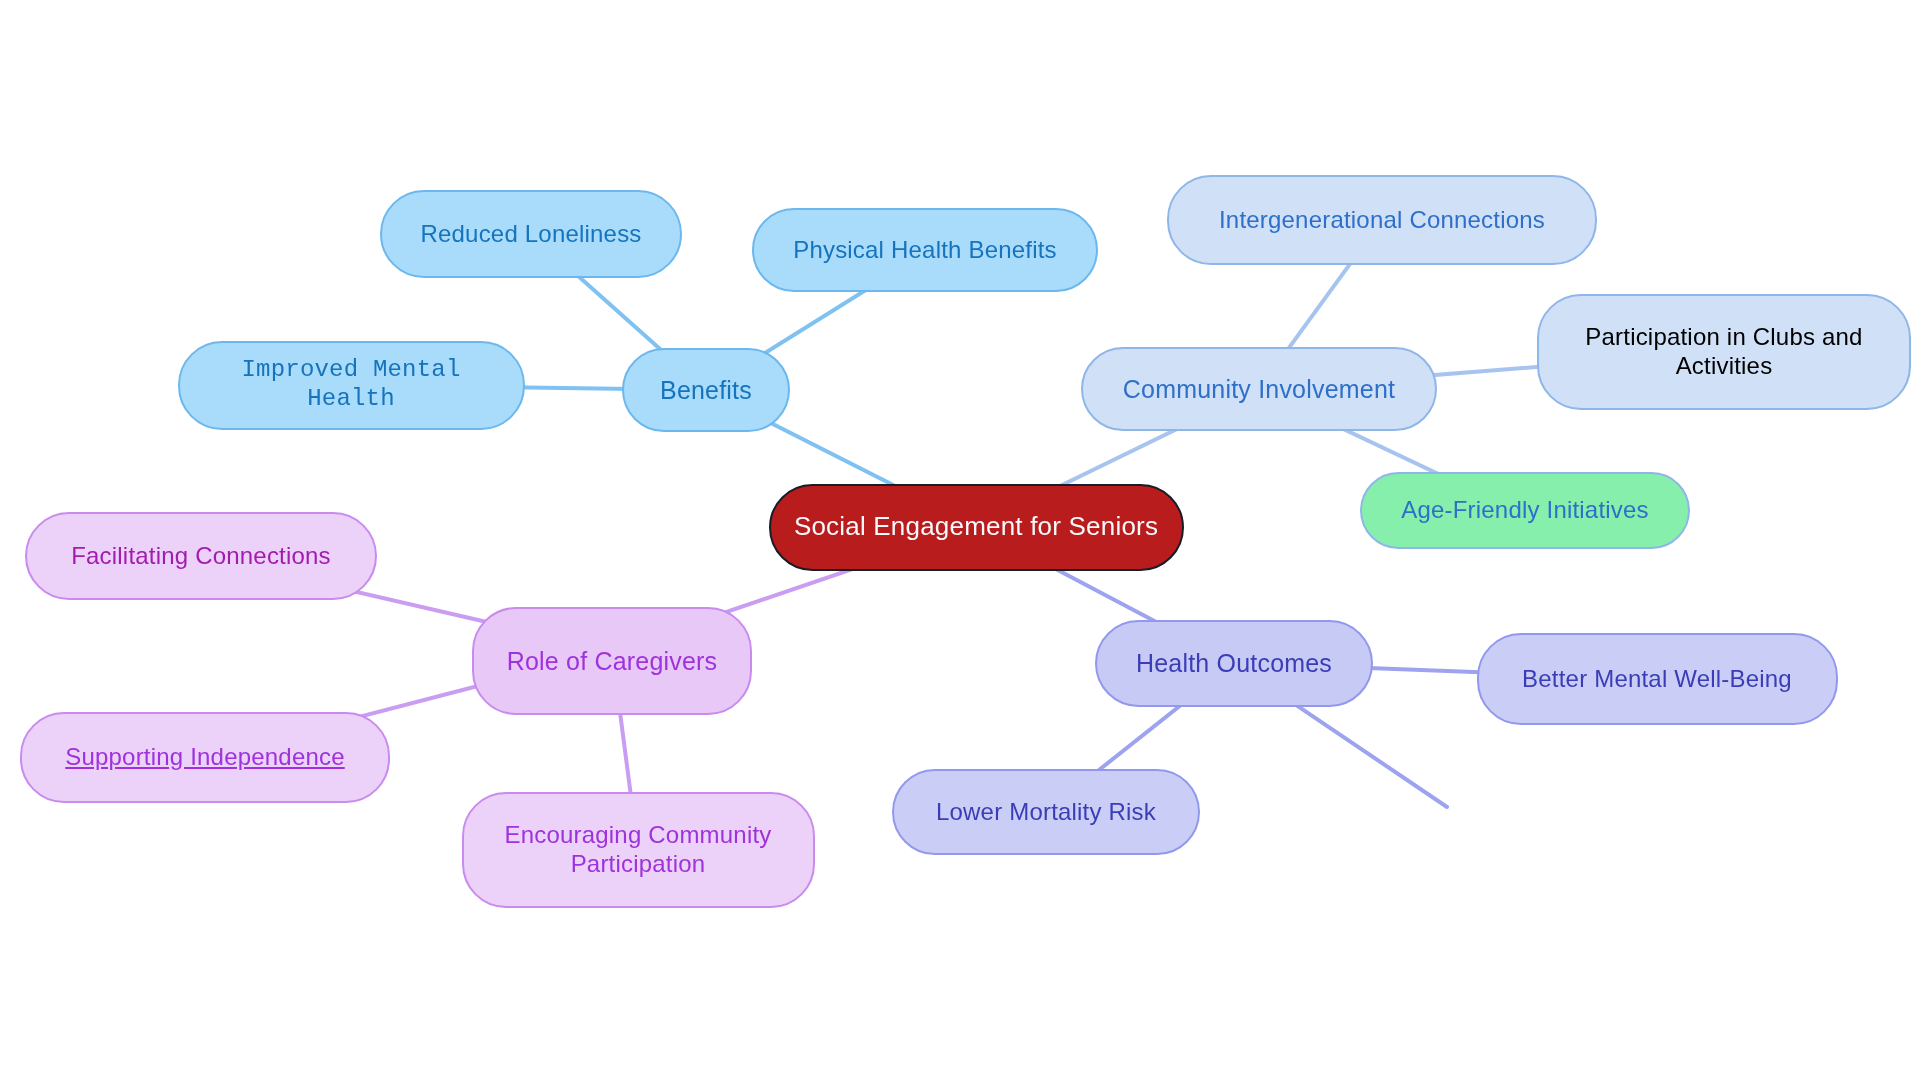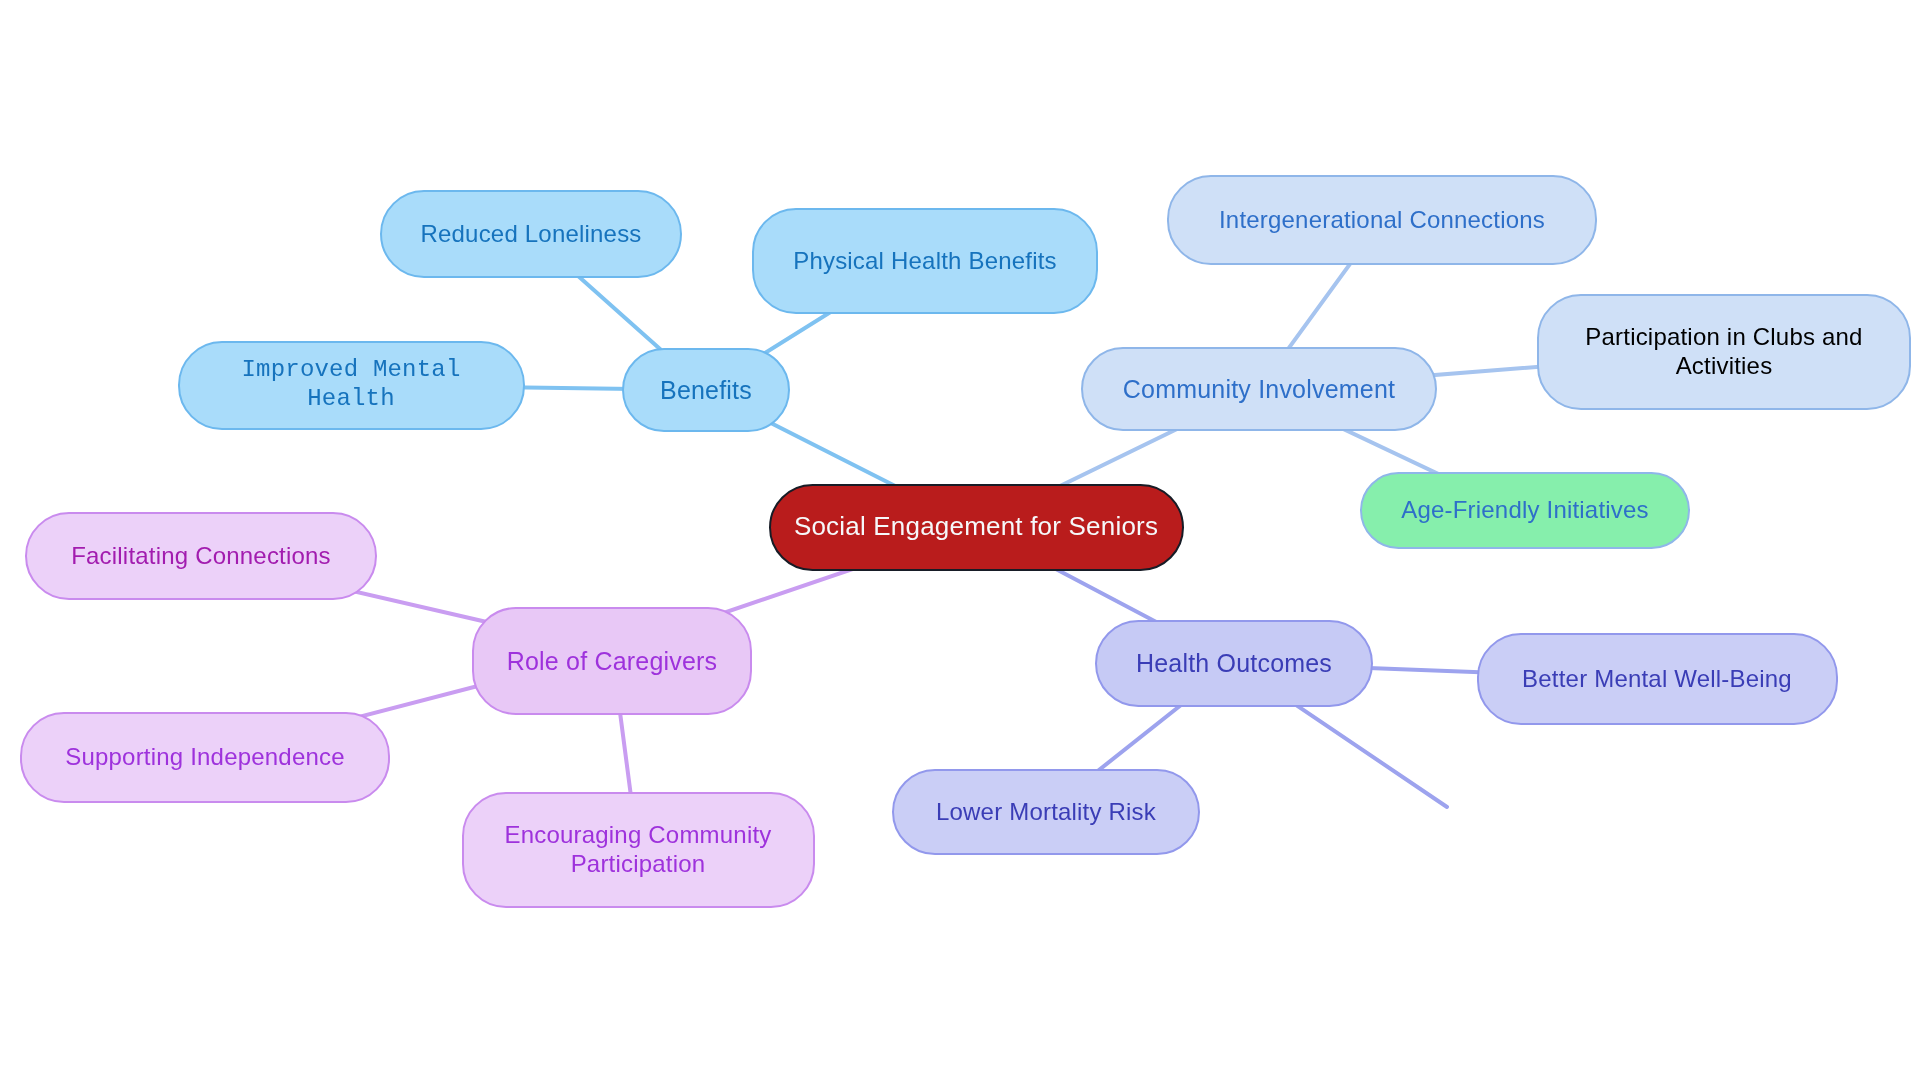--- a/index.html
+++ b/index.html
@@ -57,26 +57,26 @@
       <line x1="612" y1="651" x2="205" y2="757" stroke="#c99df1" stroke-width="4" stroke-linecap="round"></line>
       <line x1="612" y1="651" x2="638" y2="850" stroke="#c99df1" stroke-width="4" stroke-linecap="round"></line>
       <line x1="1234" y1="663" x2="1657" y2="679" stroke="#9da3ee" stroke-width="4" stroke-linecap="round"></line>
       <line x1="1234" y1="663" x2="1046" y2="812" stroke="#9da3ee" stroke-width="4" stroke-linecap="round"></line>
       <line x1="1234" y1="663" x2="1447" y2="807" stroke="#9da3ee" stroke-width="4" stroke-linecap="round"></line>
     </svg>
 
 <div class="node" style="left: 768.5px; top: 483.5px; width: 415px; height: 87px; background: #b91c1c; border-color: rgb(23, 28, 38); color: rgb(246, 248, 250); font-size: 26px;">Social Engagement for Seniors</div>
     <div class="node" style="left: 622px; top: 348px; width: 168px; height: 84px; background: rgb(169, 220, 250); border-color: rgb(108, 184, 238); color: rgb(22, 115, 189); font-size: 25px;">Benefits</div>
     <div class="node" style="left: 380px; top: 190px; width: 302px; height: 88px; background: rgb(169, 220, 250); border-color: rgb(108, 184, 238); color: rgb(22, 115, 189); font-size: 24px;">Reduced Loneliness</div>
-    <div class="node" style="left: 752px; top: 208px; width: 346px; height: 106px; background: rgb(169, 220, 250); border-color: rgb(108, 184, 238); color: rgb(22, 115, 189); font-size: 24px;">Physical Health Benefits</div>
+    <div class="node" style="left: 752px; top: 208px; width: 346px; height: 84px; background: rgb(169, 220, 250); border-color: rgb(108, 184, 238); color: rgb(22, 115, 189); font-size: 24px;">Physical Health Benefits</div>
     <div class="node" style="left: 177.5px; top: 340.5px; width: 347px; height: 89px; background: rgb(169, 220, 250); border-color: rgb(108, 184, 238); color: rgb(22, 115, 189); font-size: 24px; font-family: Liberation Mono, monospace;">Improved Mental Health</div>
     <div class="node" style="left: 1081px; top: 347px; width: 356px; height: 84px; background: rgb(207, 224, 247); border-color: rgb(143, 182, 233); color: rgb(46, 111, 201); font-size: 25px;">Community Involvement</div>
     <div class="node" style="left: 1167px; top: 175px; width: 430px; height: 90px; background: rgb(207, 224, 247); border-color: rgb(143, 182, 233); color: rgb(46, 111, 201); font-size: 24px;">Intergenerational Connections</div>
     <div class="node" style="left: 1537px; top: 294px; width: 374px; height: 116px; background: rgb(207, 224, 247); border-color: rgb(143, 182, 233); color: #000000; font-size: 24px;">Participation in Clubs and Activities</div>
     <div class="node" style="left: 1360px; top: 471.5px; width: 330px; height: 77px; background: #86efac; border-color: rgb(143, 182, 233); color: rgb(46, 111, 201); font-size: 24px;">Age-Friendly Initiatives</div>
     <div class="node" style="left: 472px; top: 607px; width: 280px; height: 108px; background: rgb(232, 200, 246); border-color: rgb(201, 139, 238); color: rgb(158, 50, 220); font-size: 25px;">Role of Caregivers</div>
     <div class="node" style="left: 25px; top: 512px; width: 352px; height: 88px; background: rgb(236, 209, 249); border-color: rgb(201, 139, 238); color: #a21caf; font-size: 24px;">Facilitating Connections</div>
-    <div class="node" style="left: 20px; top: 711.5px; width: 370px; height: 91px; background: rgb(236, 209, 249); border-color: rgb(201, 139, 238); color: rgb(158, 50, 220); font-size: 24px;">Supporting Independence</div>
+    <div class="node" style="left: 20px; top: 711.5px; width: 370px; height: 91px; background: rgb(236, 209, 249); border-color: rgb(201, 139, 238); color: rgb(158, 50, 220); font-size: 24px; text-decoration: underline;">Supporting Independence</div>
     <div class="node" style="left: 461.5px; top: 792px; width: 353px; height: 116px; background: rgb(236, 209, 249); border-color: rgb(201, 139, 238); color: rgb(158, 50, 220); font-size: 24px;">Encouraging Community Participation</div>
     <div class="node" style="left: 1095px; top: 619.5px; width: 278px; height: 87px; background: rgb(198, 202, 245); border-color: rgb(146, 152, 236); color: rgb(58, 61, 182); font-size: 25px;">Health Outcomes</div>
     <div class="node" style="left: 1476.5px; top: 633px; width: 361px; height: 92px; background: rgb(202, 206, 246); border-color: rgb(146, 152, 236); color: rgb(58, 61, 182); font-size: 24px;">Better Mental Well-Being</div>
     <div class="node" style="left: 892px; top: 769px; width: 308px; height: 86px; background: rgb(202, 206, 246); border-color: rgb(146, 152, 236); color: rgb(58, 61, 182); font-size: 24px;">Lower Mortality Risk</div>
   </div>
 
 </body></html>

